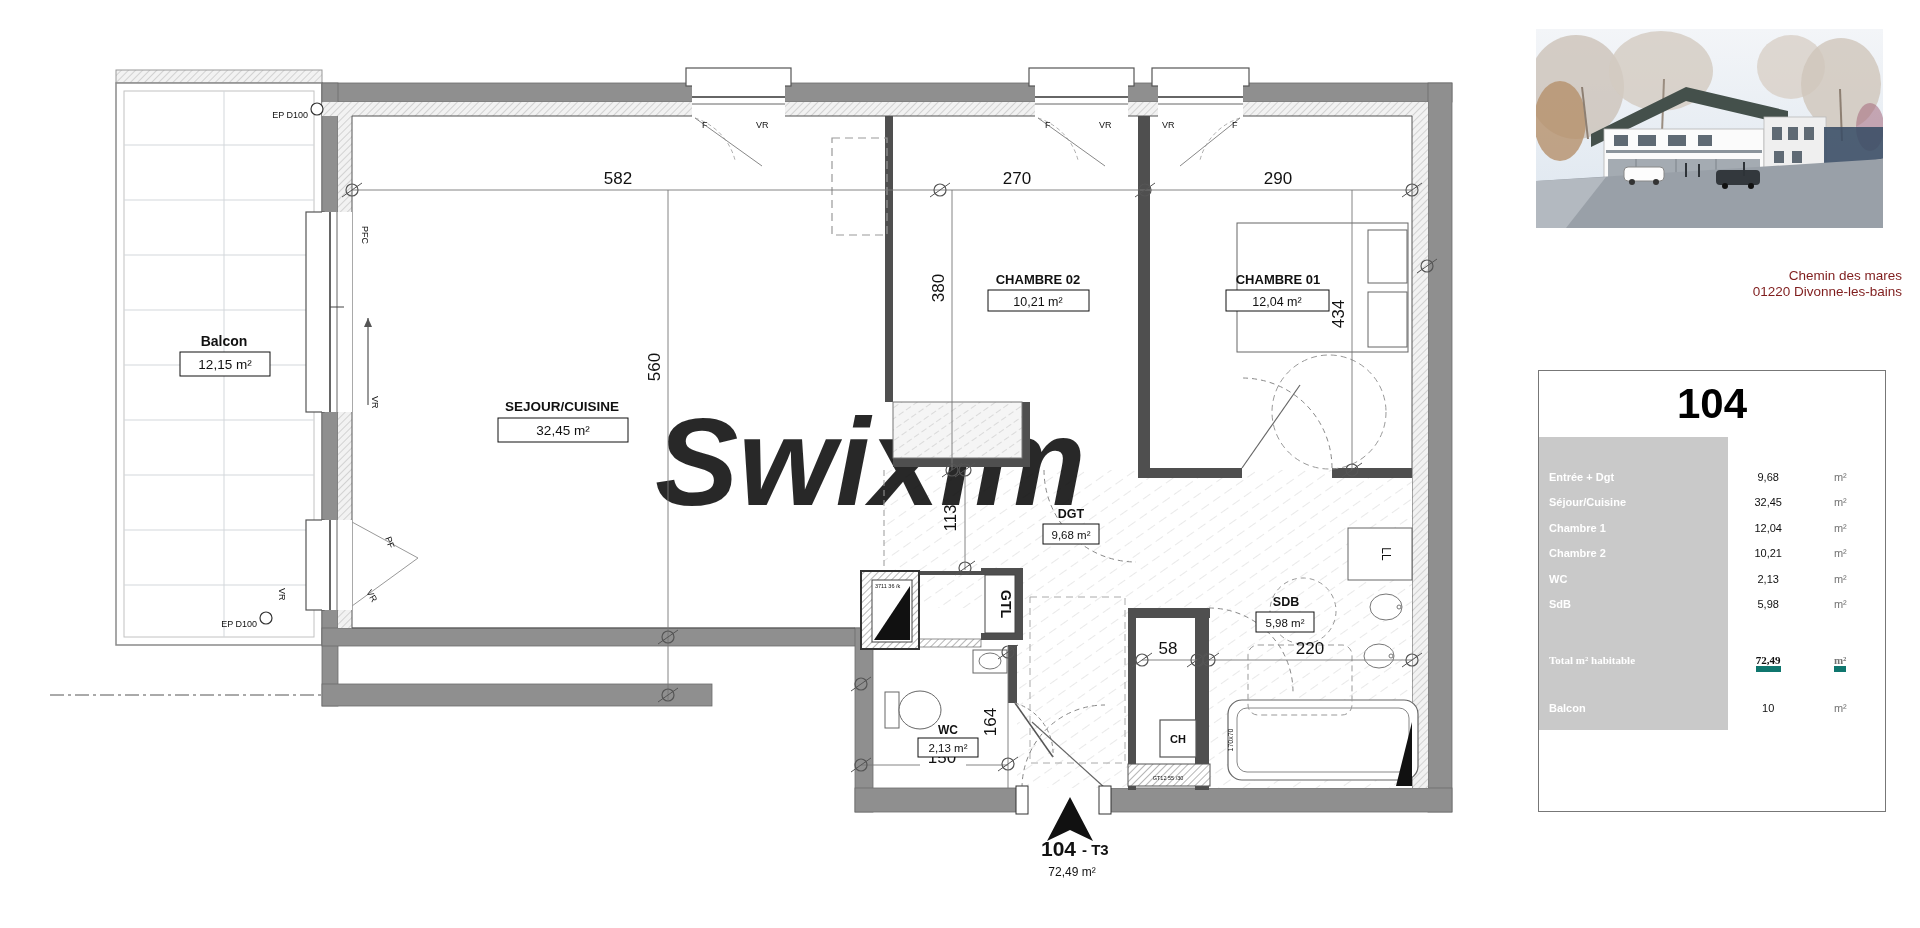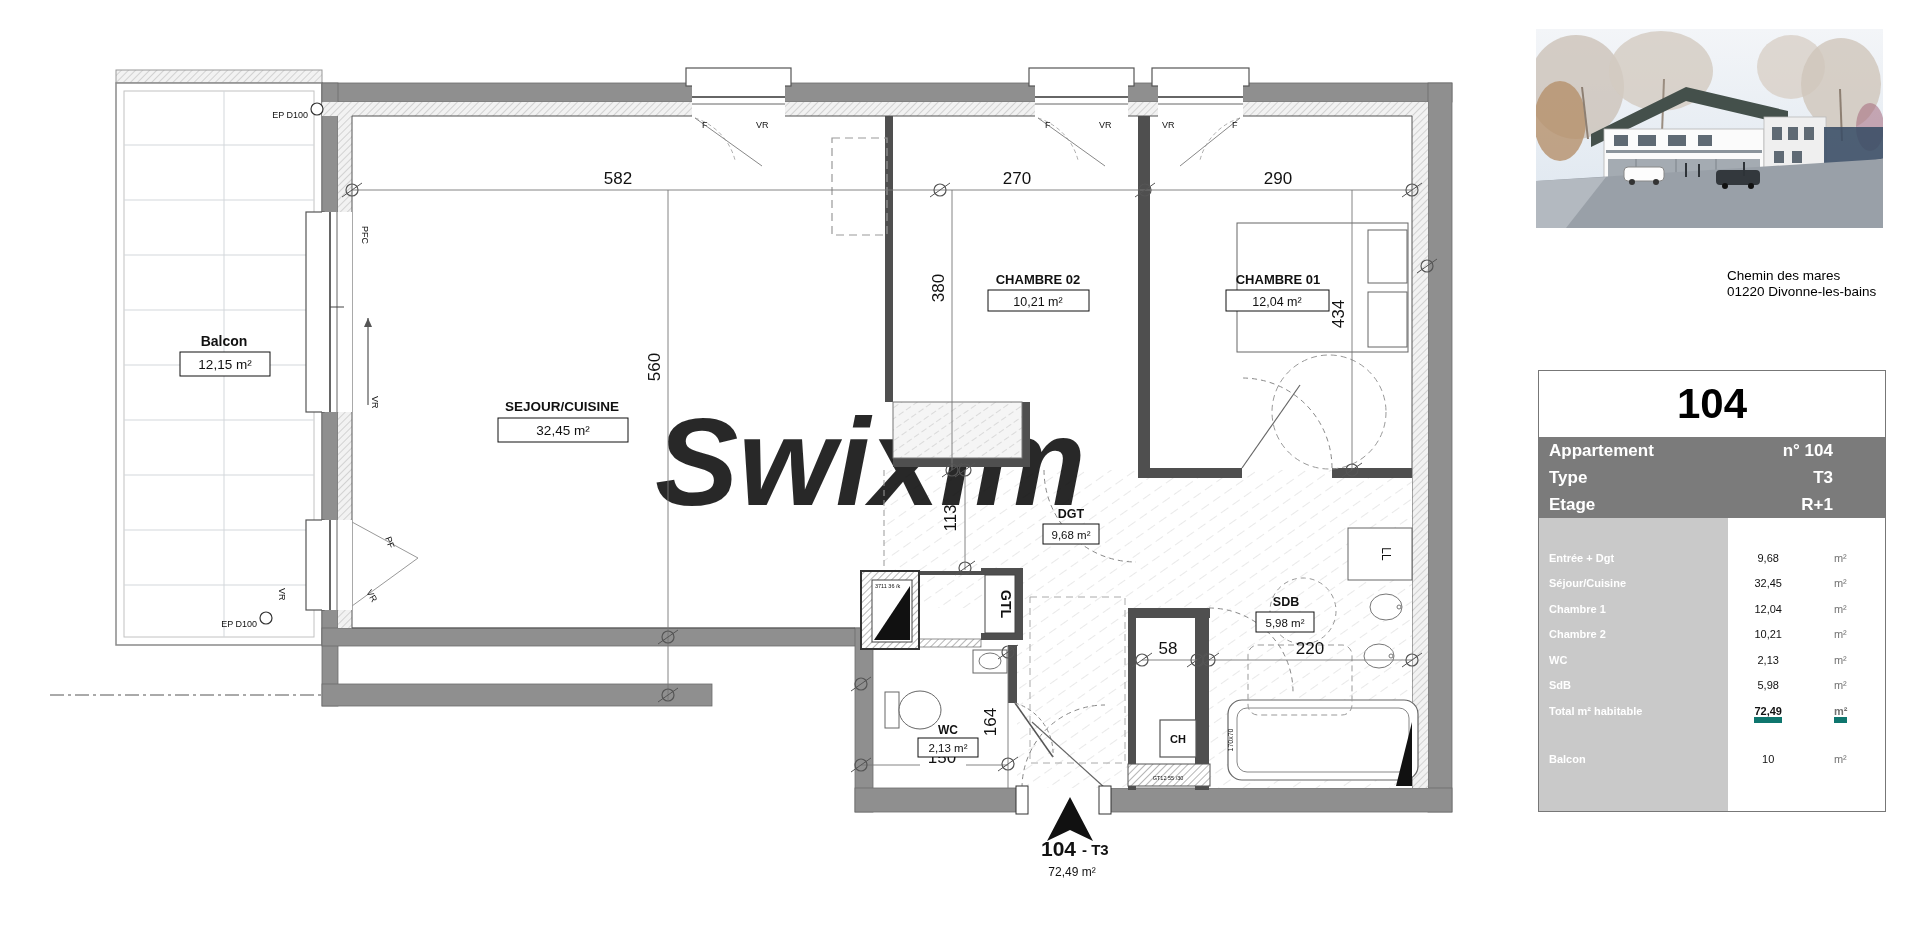--- a/index.html
+++ b/index.html
@@ -1,36 +1,36 @@
 <!DOCTYPE html>
 <html><head>
 <meta charset="utf-8">
 <style>
   html,body{margin:0;padding:0;background:#fff;}
   .page{position:relative;width:1920px;height:928px;background:#ffffff;overflow:hidden;
         font-family:"Liberation Sans",sans-serif;}
   svg text{font-family:"Liberation Sans",sans-serif;fill:#111;}
   .right-panel{position:absolute;left:0;top:0;width:1920px;height:928px;pointer-events:none;}
   .photo-wrap{position:absolute;left:1536px;top:29px;width:347px;height:199px;}
-  .address{position:absolute;left:1727px;top:268px;width:175px;font-size:13.5px;line-height:16px;color:#000000;}
+  .address{position:absolute;left:1727px;top:268px;width:175px;font-size:13.5px;line-height:16px;color:#7f1d1d;text-align:right;}
   .unit-card{position:absolute;left:1538px;top:370px;width:348px;height:442px;border:1.5px solid #777;
              box-sizing:border-box;background:#fff;}
   .uc-header{height:66px;display:flex;align-items:center;justify-content:center;
              font-size:42px;font-weight:bold;color:#000;}
   .uc-dark{background:#7b7b7b;color:#fff;font-weight:bold;font-size:17px;}
   .uc-dark .row{height:27px;line-height:27px;display:flex;padding:0 52px 0 10px;}
   .uc-dark .row .lbl{flex:1;}
   .uc-body{position:relative;height:293px;background:#fff;}
   .uc-label-col{position:absolute;left:0;top:0;width:189px;height:100%;background:#c9c9c9;}
   .uc-rows{position:relative;padding-top:28px;}
   .arow{display:flex;height:25.4px;line-height:25.4px;font-size:11px;}
   .arow .lbl{width:179px;padding-left:10px;color:#fff;font-weight:bold;}
   .arow .val{width:105px;text-align:center;color:#111;}
   .arow .unit{width:54px;padding-left:16px;color:#737373;}
-  .arow.total{height:26px;line-height:26px;font-weight:bold;}
+  .arow.total{margin-top:30px;height:26px;line-height:26px;font-weight:bold;font-family:Liberation Serif, serif;}
   .arow.total .val span,.arow.total .unit span{border-bottom:6px solid #0f766e;}
   .arow.balcon{margin-top:22px;height:26px;line-height:26px;}
 </style>
 </head>
 <body>
 
 <div class="page">
 
 <svg width="1920" height="928" viewBox="0 0 1920 928" style="position:absolute;left:0;top:0">
   <defs>
@@ -418,34 +418,20 @@
     </svg>
   </div>
 
   <div class="address">
     <div>Chemin des mares</div>
     <div>01220 Divonne-les-bains</div>
   </div>
 
   <div class="unit-card">
     <div class="uc-header">104</div>
-    <div class="uc-dark">
-      <div class="row">
-        <span class="lbl">Appartement</span>
-        <span class="val">n° 104</span>
-      </div>
-      <div class="row">
-        <span class="lbl">Type</span>
-        <span class="val">T3</span>
-      </div>
-      <div class="row">
-        <span class="lbl">Etage</span>
-        <span class="val">R+1</span>
-      </div>
-    </div>
     <div class="uc-body">
       <div class="uc-label-col"></div>
       <div class="uc-rows">
         <div class="arow">
           <span class="lbl">Entrée + Dgt</span>
           <span class="val">9,68</span>
           <span class="unit">m²</span>
         </div>
         <div class="arow">
           <span class="lbl">Séjour/Cuisine</span>

